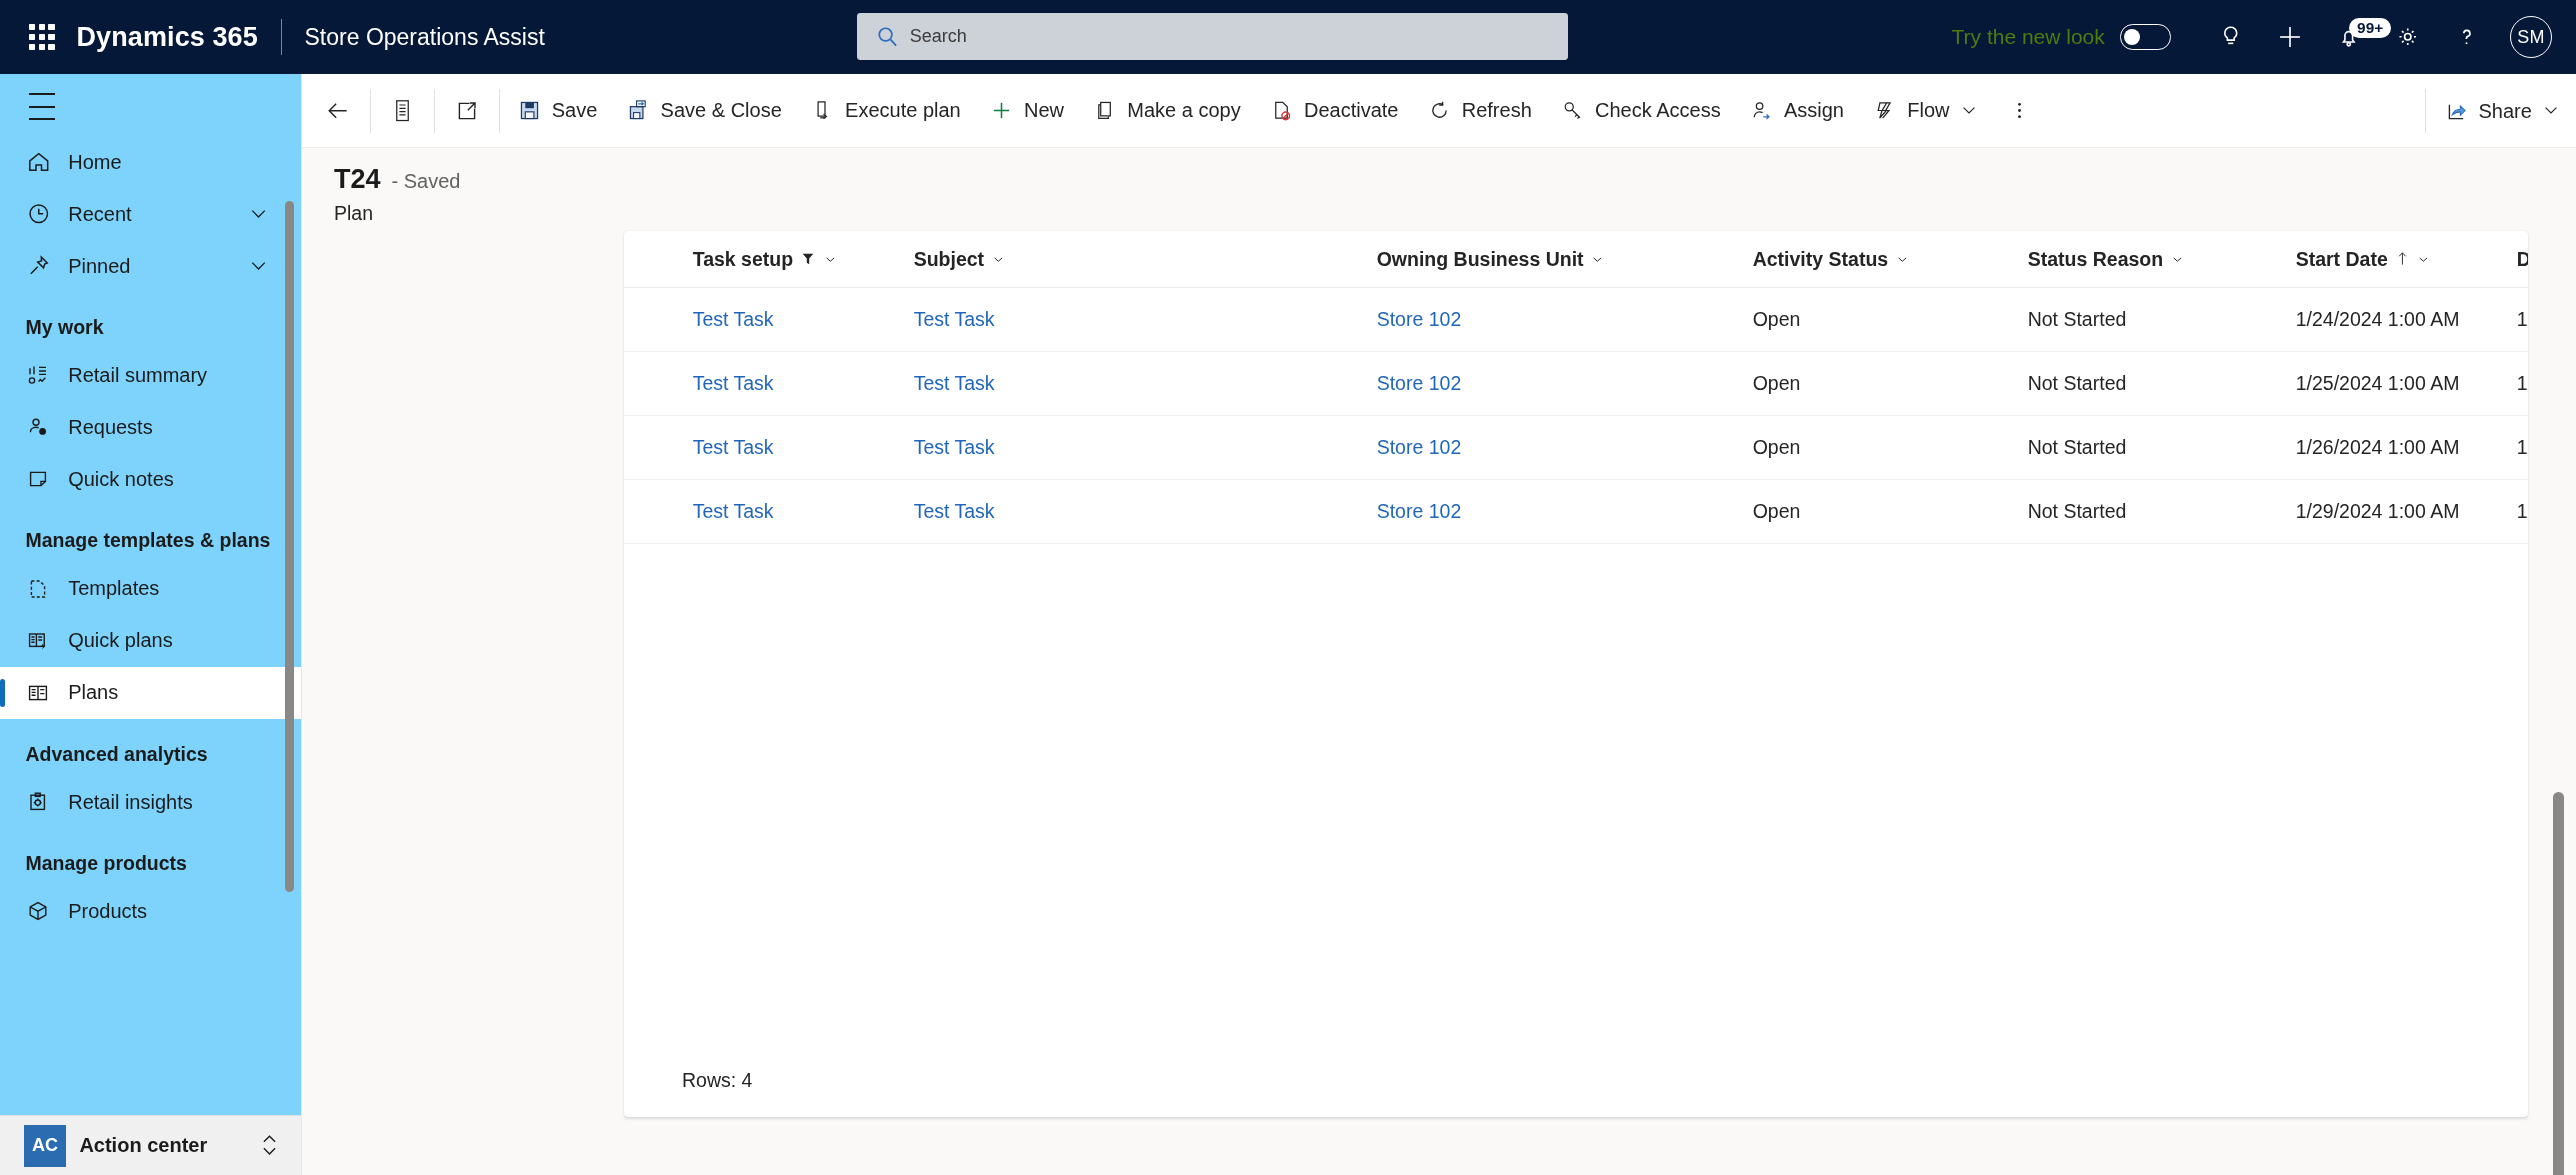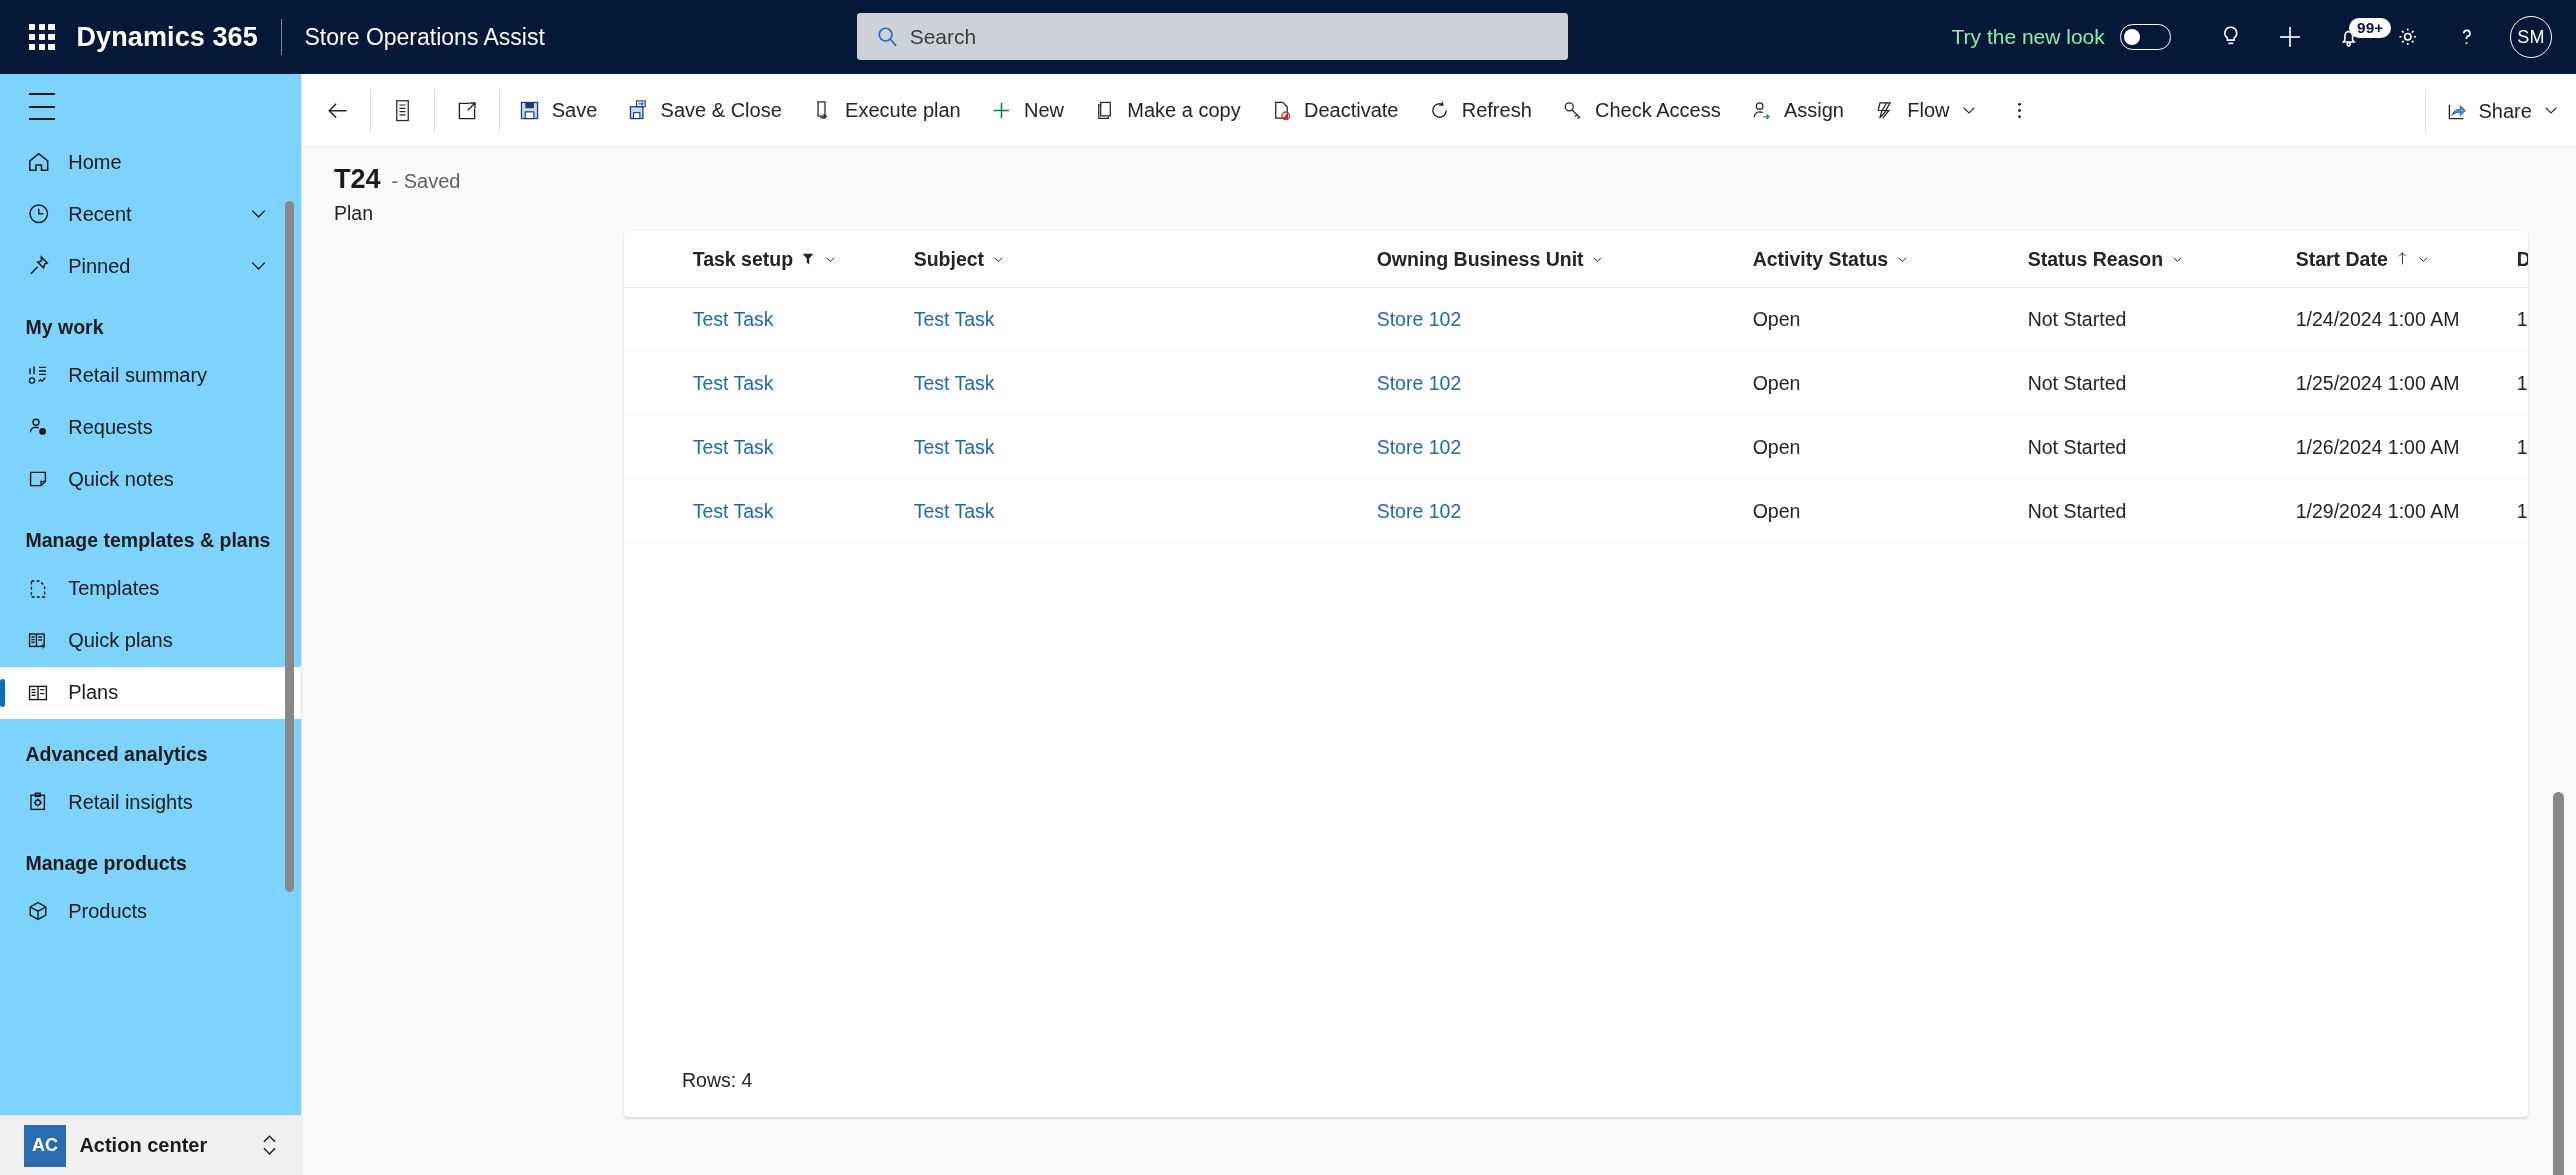--- a/index.html
+++ b/index.html
@@ -24,25 +24,25 @@
   .brand { font-size: 27px; font-weight: 600; letter-spacing: 0.1px; color:#fff; }
   .vline { width: 0.7px; height: 36px; background: #7a869b; margin: 0 23px; }
   .appname { font-size: 23px; font-weight: 400; color: #fff; }
 
   #searchwrap { position: absolute; left: 857px; top: 13.4px; width: 711px; height: 47px; }
   #searchbox {
     width: 100%; height: 100%; background: #cdd1d8; border: none; border-radius: 3.4px;
     display: flex; align-items: center; padding-left: 19px; cursor: text;
   }
   #searchbox .sicon { width: 23px; height: 23px; margin-right: 10.7px; flex: 0 0 auto;}
-  #searchbox .splaceholder { font-size: 21px; color: #3b3b3b; }
+  #searchbox .splaceholder { font-size: 18px; color: #3b3b3b; }
 
   #topright { position: absolute; right: 0; top:0; height: 74px; display: flex; align-items: center; padding-right: 24px; }
   .newlook { display: flex; align-items: center; gap: 14.8px; margin-right: 31px; }
-  .newlook .lbl { font-size: 21px; color: #86efac; }
+  .newlook .lbl { font-size: 21px; color: #4d7c0f; }
   .toggle { width: 51px; height: 25.5px; border: 1.7px solid #fff; border-radius: 12.7px; position: relative; cursor: pointer;}
   .toggle .knob { position: absolute; left: 3.4px; top: 3.4px; width: 16px; height: 16px; border-radius: 50%; background:#fff; }
   .ticon { width: 59px; height: 63px; display:flex; align-items:center; justify-content:center; cursor:pointer; position: relative; }
   .ticon svg { display:block; }
   .badge {
     position: absolute; left: 29.5px; top: 12px; background: #fff; color: #061838;
     font-size: 15.4px; font-weight: 600; border-radius: 12px; padding: 2px 8px 2.7px; line-height: 1;
     min-width: 39px; text-align:center;
   }
   .avatar {

